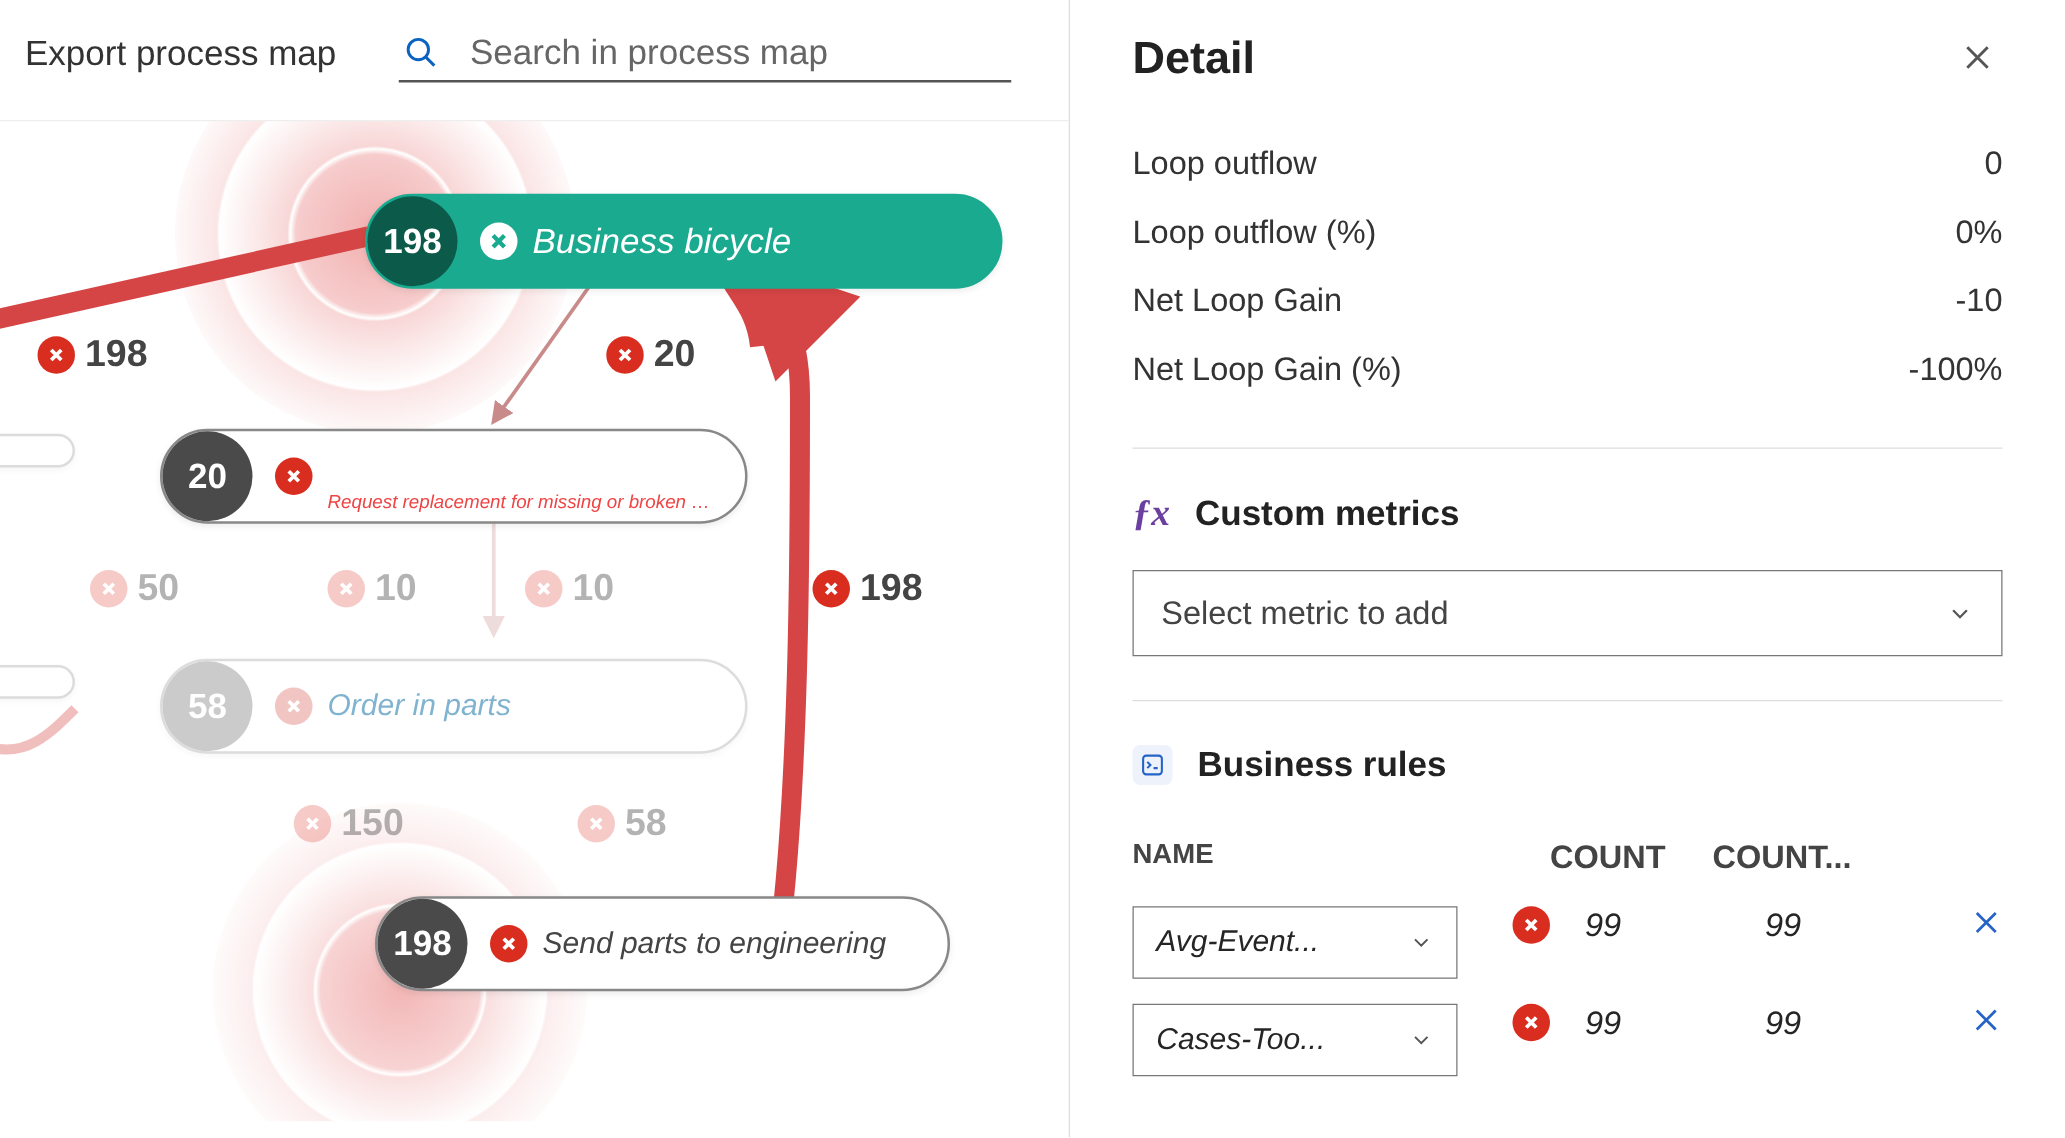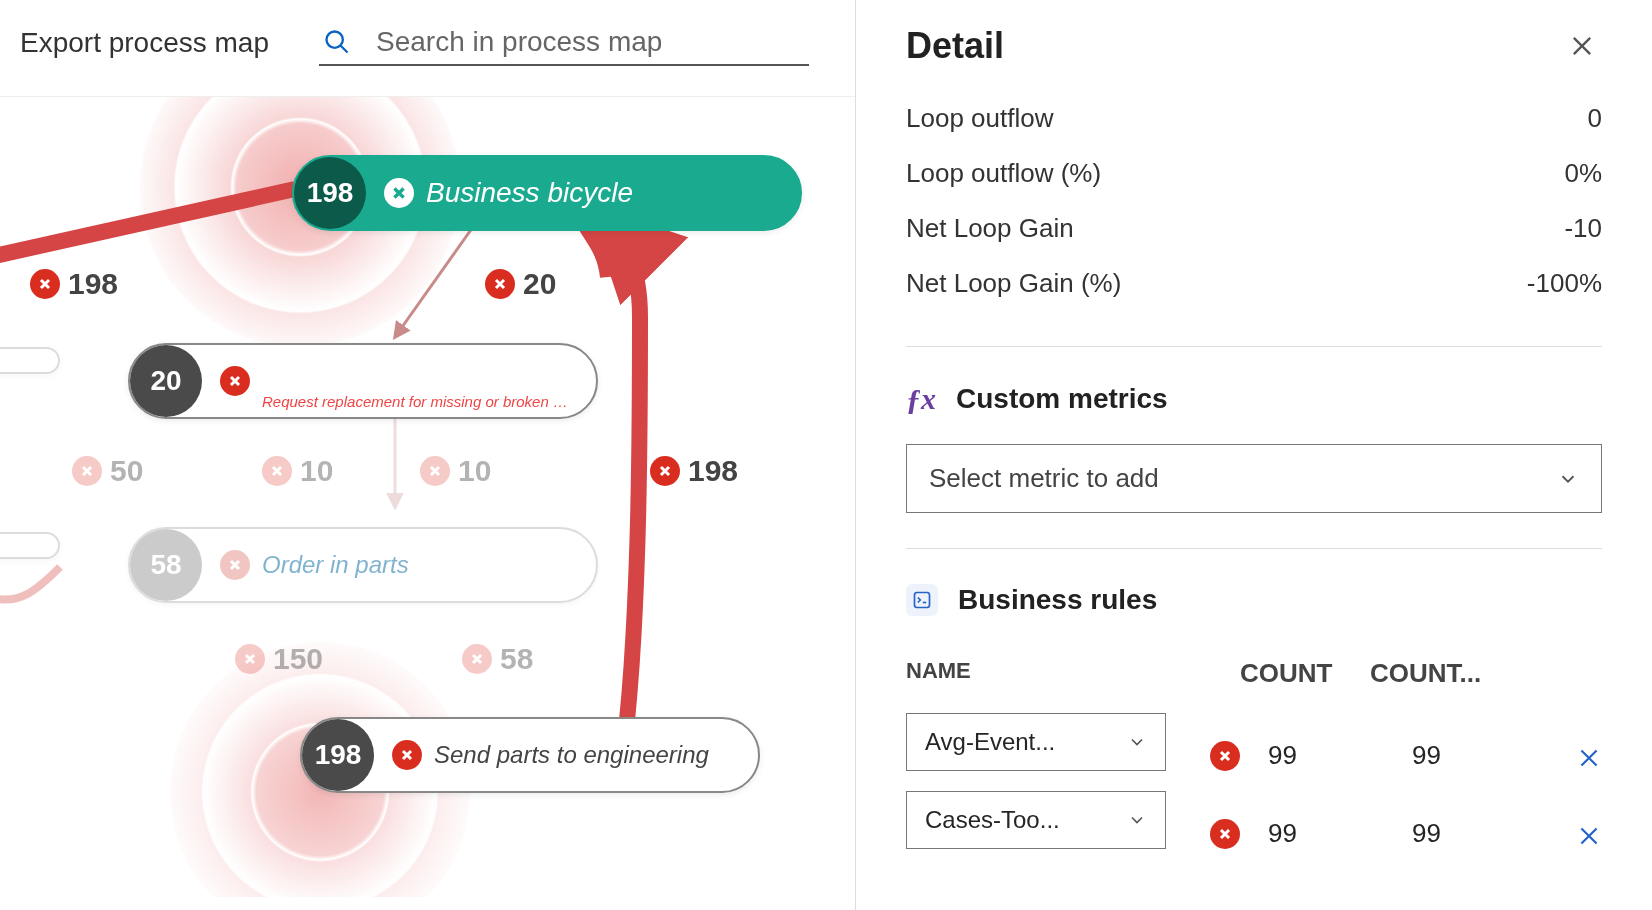--- a/index.html
+++ b/index.html
@@ -23,30 +23,30 @@
   .pill.selected .count { background: #0b5a4a; }
   .pill.selected .xicon { background: #fff; }
   .pill.selected .xicon svg path { stroke: #1aaa8f; }
   .pill.selected .label { color: #fff; font-size: 28px; }
   .pill.dim { opacity: 0.5; }
   .pill.dark .count { background: #4a4a4a; }
   .edge-label { position: absolute; display: flex; align-items: center; gap: 8px; font-size: 30px; font-weight: 600; color: #444; }
   .edge-label.dim { opacity: 0.4; }
   .xcircle { width: 30px; height: 30px; border-radius: 50%; background: #d92d20; display: inline-flex; align-items: center; justify-content: center; flex-shrink: 0; }
   .xcircle.dim { background: #e97c74; }
-  .detail-title { font-size: 36px; font-weight: 700; color: #222; display: flex; justify-content: space-between; align-items: center; margin-bottom: 24px; text-align: right; }
+  .detail-title { font-size: 36px; font-weight: 700; color: #222; display: flex; justify-content: space-between; align-items: center; margin-bottom: 36px; text-align: right; }
   .close-btn { cursor: pointer; padding: 6px; color: #555; }
   .kv-row { display: flex; justify-content: space-between; font-size: 26px; color: #333; padding: 12px 0; }
   .divider { border-top: 1px solid #ddd; margin: 35px 0; }
   .section-head { display: flex; align-items: center; gap: 20px; font-size: 28px; font-weight: 700; color: #222; margin-bottom: 28px; }
   .fx-icon { color: #6b3fa0; font-style: italic; font-family: serif; font-size: 30px; }
   .br-icon { width: 32px; height: 32px; background: #eef3fb; border-radius: 6px; display: flex; align-items: center; justify-content: center; color: #2563c7; }
   .select-box { width: 100%; border: 1.5px solid #777; padding: 18px 22px; font-size: 26px; color: #444; display: flex; justify-content: space-between; align-items: center; cursor: pointer; }
   .table-head { display: flex; font-size: 22px; font-weight: 700; color: #444; padding: 14px 0; }
-  .table-row { display: flex; align-items: flex-end; padding: 10px 0; gap: 14px; }
+  .table-row { display: flex; align-items: flex-start; padding: 10px 0; gap: 14px; font-style: italic; }
   .col-name { width: 290px; }
   .col-icon { width: 44px; display: flex; align-items: center; }
   .col-count { width: 130px; font-size: 26px; }
   .col-output { width: 150px; font-size: 26px; }
   .col-del { flex: 1; display: flex; justify-content: flex-end; }
   .name-select { border: 1.5px solid #777; padding: 14px 18px; font-size: 24px; display: flex; justify-content: space-between; align-items: center; width: 260px; cursor: pointer; }
   .blue-x { color: #2563c7; cursor: pointer; }
   svg { display: block; }
 </style>
 </head>

